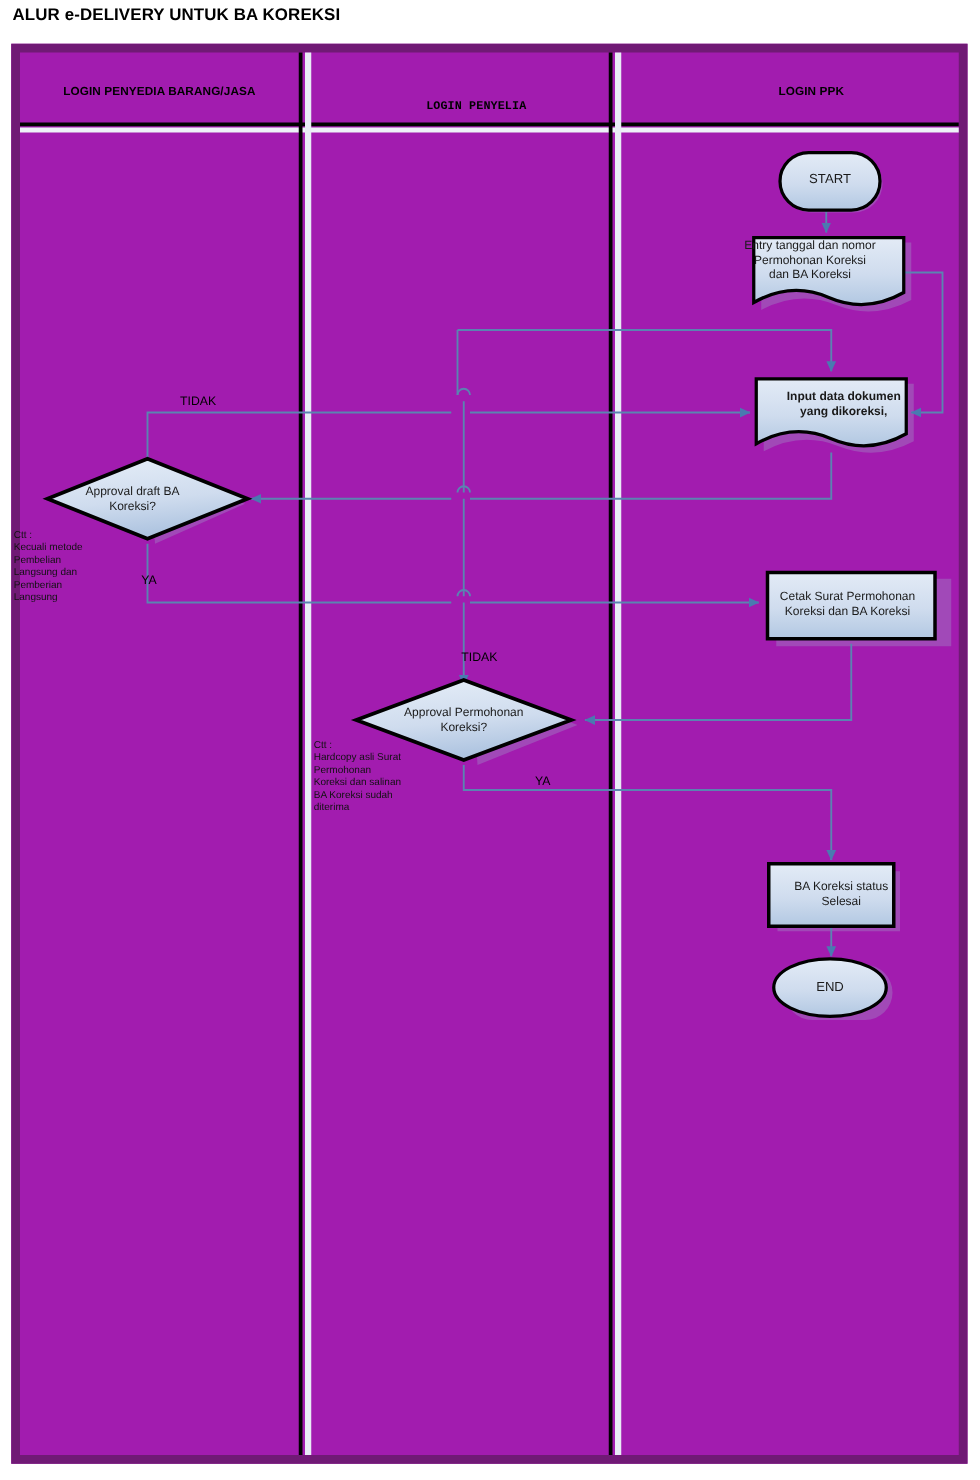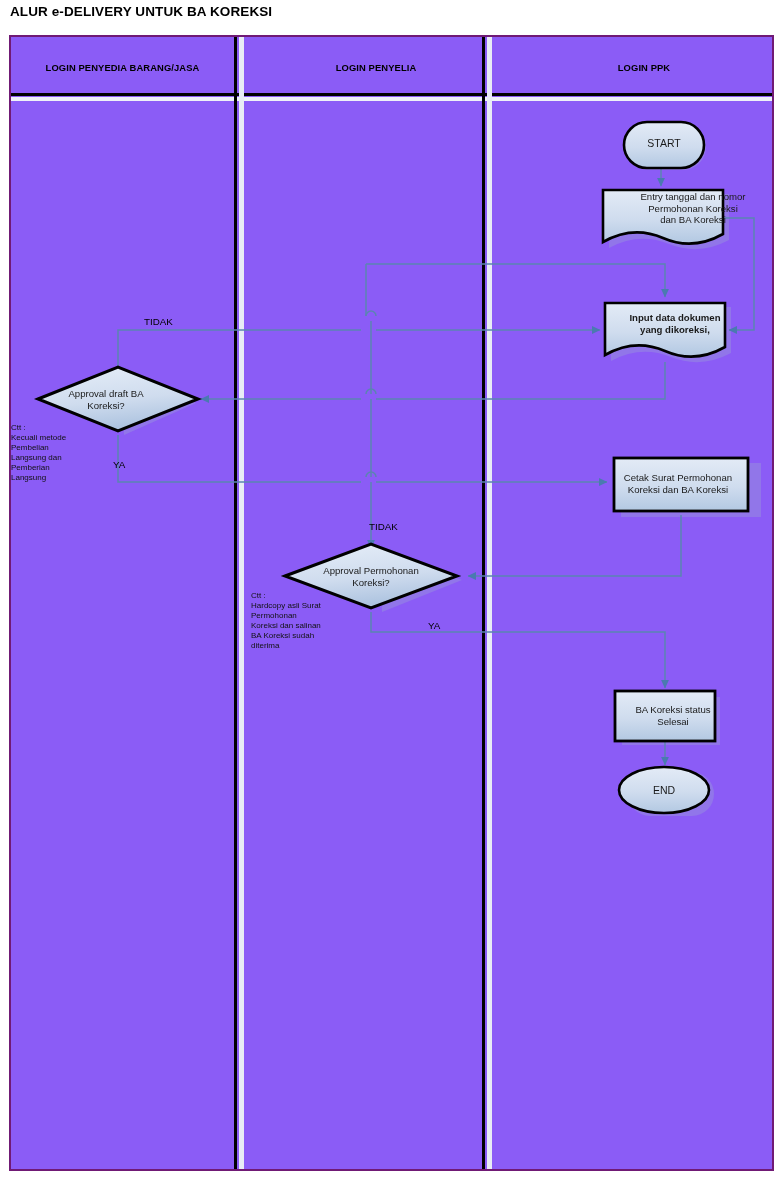--- a/index.html
+++ b/index.html
@@ -4,21 +4,21 @@
 <style>
   html,body{margin:0;padding:0;background:#ffffff;}
   body{width:784px;height:1184px;position:relative;overflow:hidden;
        font-family:"Liberation Sans","DejaVu Sans",sans-serif;color:#000;}
 
   #title{position:absolute;left:10px;top:4px;font-size:13.5px;font-weight:bold;
          letter-spacing:0.1px;white-space:nowrap;}
 
   
   #frame{position:absolute;left:9px;top:35px;width:765px;height:1136px;
-         border:2px solid #701a75;box-sizing:border-box;background:#8b5cf6;}
+         border:7px solid #701a75;box-sizing:border-box;background:#a21caf;}
   .lane-div{position:absolute;top:0;bottom:0;width:3px;background:#000;}
   .lane-shadow{position:absolute;top:0;bottom:0;width:5px;background:#e8ecf5;}
   #hdr-rule{position:absolute;left:0;right:0;height:3px;background:#000;}
   .lane-title{position:absolute;font-size:9.4px;font-weight:bold;
               text-align:center;letter-spacing:.1px;}
   #hdr-shadow{position:absolute;left:0;right:0;height:4px;background:#eef1f8;}
 
   
   #svg{position:absolute;left:0;top:0;width:784px;height:1184px;}
 
@@ -38,21 +38,21 @@
 <div id="frame">
   <div id="hdr-shadow" style="top:60px"></div>
   <div id="hdr-rule" style="top:56px"></div>
 
   <div class="lane-shadow" style="left:228px"></div>
   <div class="lane-div" style="left:223px"></div>
   <div class="lane-shadow" style="left:476px"></div>
   <div class="lane-div" style="left:471px"></div>
 
   <div class="lane-title" style="left:0px;  top:25px; width:223px;">LOGIN PENYEDIA BARANG/JASA</div>
-  <div class="lane-title" style="left:226px;top:25px; width:278px;">LOGIN PENYELIA</div>
+  <div class="lane-title" style="left:226px;top:37px; width:278px;font-family:Liberation Mono, monospace;">LOGIN PENYELIA</div>
   <div class="lane-title" style="left:474px;top:25px; width:318px;">LOGIN PPK</div>
 </div>
 
 <svg id="svg" viewBox="0 0 784 1184">
   <defs>
     <linearGradient id="nodeGrad" x1="0" y1="0" x2="0" y2="1">
       <stop offset="0%" stop-color="#e3ebf6"></stop>
       <stop offset="55%" stop-color="#cfdcee"></stop>
       <stop offset="100%" stop-color="#b2c8e2"></stop>
     </linearGradient>
@@ -124,21 +124,21 @@
     <path d="M285,576 L371,544 L457,576 L371,608 z" fill="url(#diaGrad)" stroke="#000" stroke-width="3"></path>
 
     <rect x="615" y="691" width="100" height="50" fill="url(#nodeGrad)" stroke="#000" stroke-width="2.8"></rect>
 
     <ellipse cx="664" cy="790" rx="45" ry="23" fill="url(#nodeGrad)" stroke="#000" stroke-width="2.6"></ellipse>
   </g>
 </svg>
 
 <div class="termlabel" style="left:624px;top:137px;width:80px;text-align:center;">START</div>
 
-<div class="nodelabel" style="left:631px;top:191px;width:124px;">Entry tanggal dan nomor<br>Permohonan Koreksi<br>dan BA Koreksi</div>
+<div class="nodelabel" style="left:586px;top:191px;width:124px;">Entry tanggal dan nomor<br>Permohonan Koreksi<br>dan BA Koreksi</div>
 
 <div class="nodelabel" style="left:603px;top:312px;width:144px;font-weight:bold;">Input data dokumen<br>yang dikoreksi,</div>
 
 <div class="nodelabel" style="left:46px;top:388px;width:120px;">Approval draft BA<br>Koreksi?</div>
 
 <div class="nodelabel" style="left:614px;top:472px;width:128px;">Cetak Surat Permohonan<br>Koreksi dan BA Koreksi</div>
 
 <div class="nodelabel" style="left:306px;top:565px;width:130px;">Approval Permohonan<br>Koreksi?</div>
 
 <div class="nodelabel" style="left:615px;top:704px;width:116px;">BA Koreksi status<br>Selesai</div>

